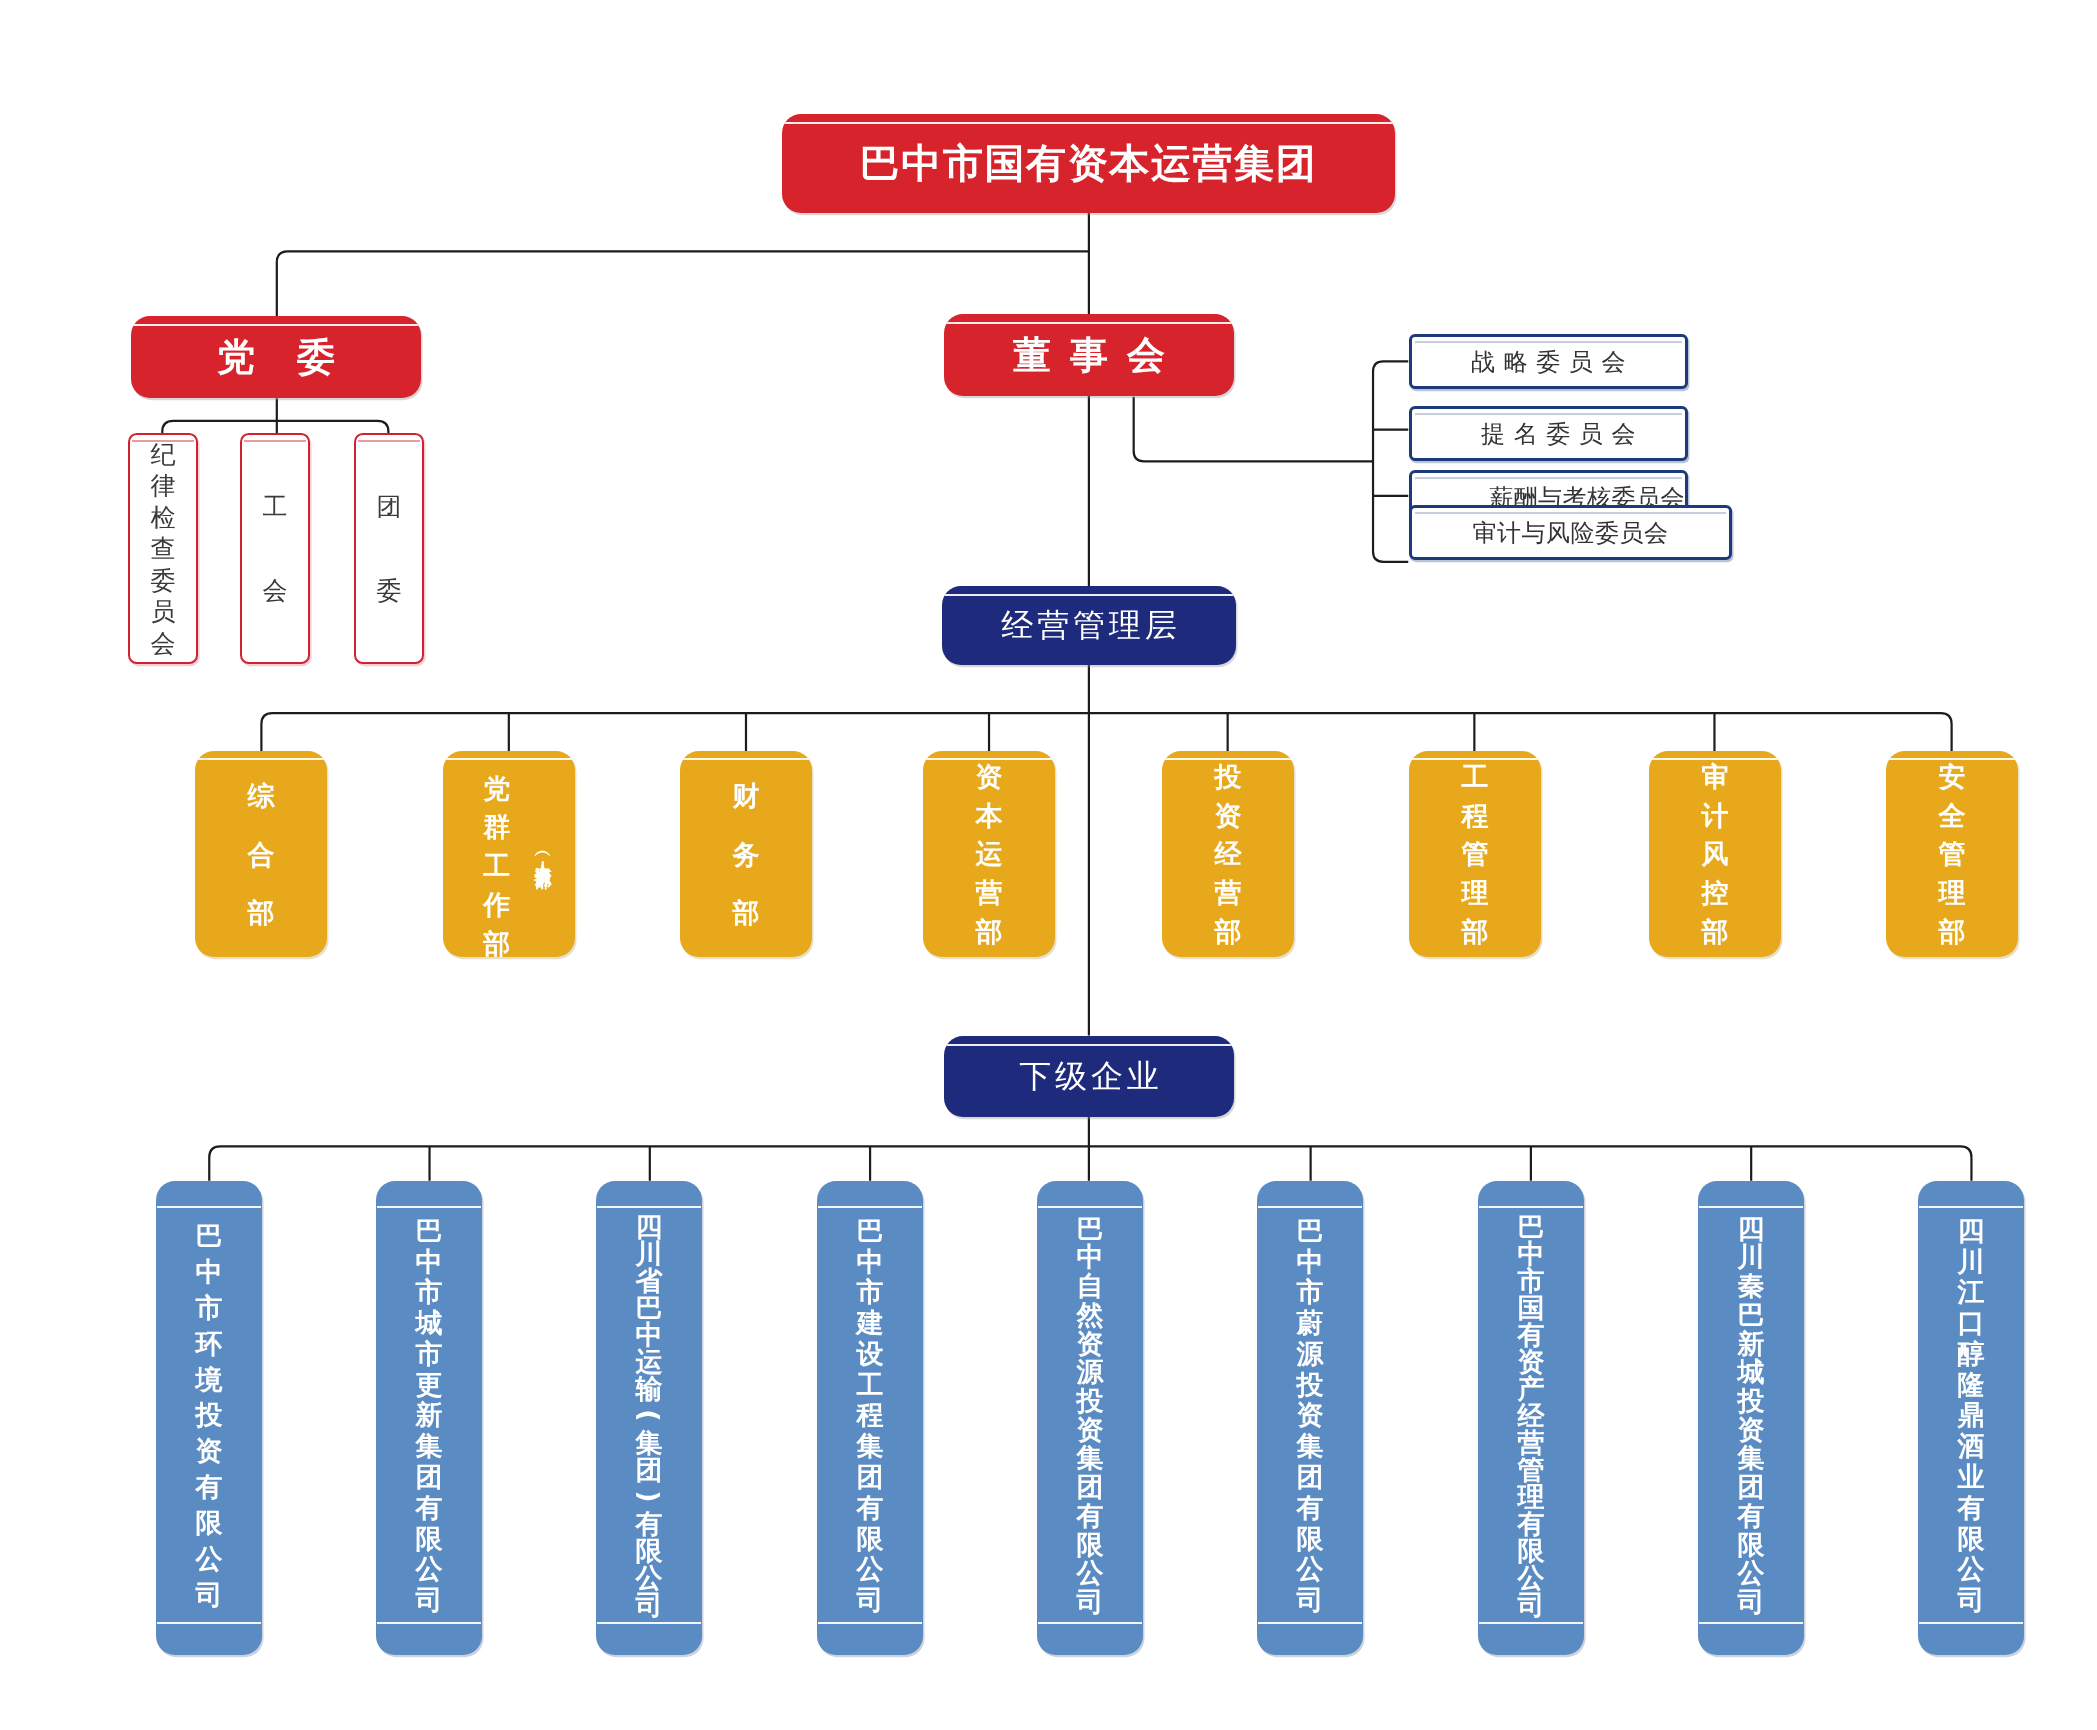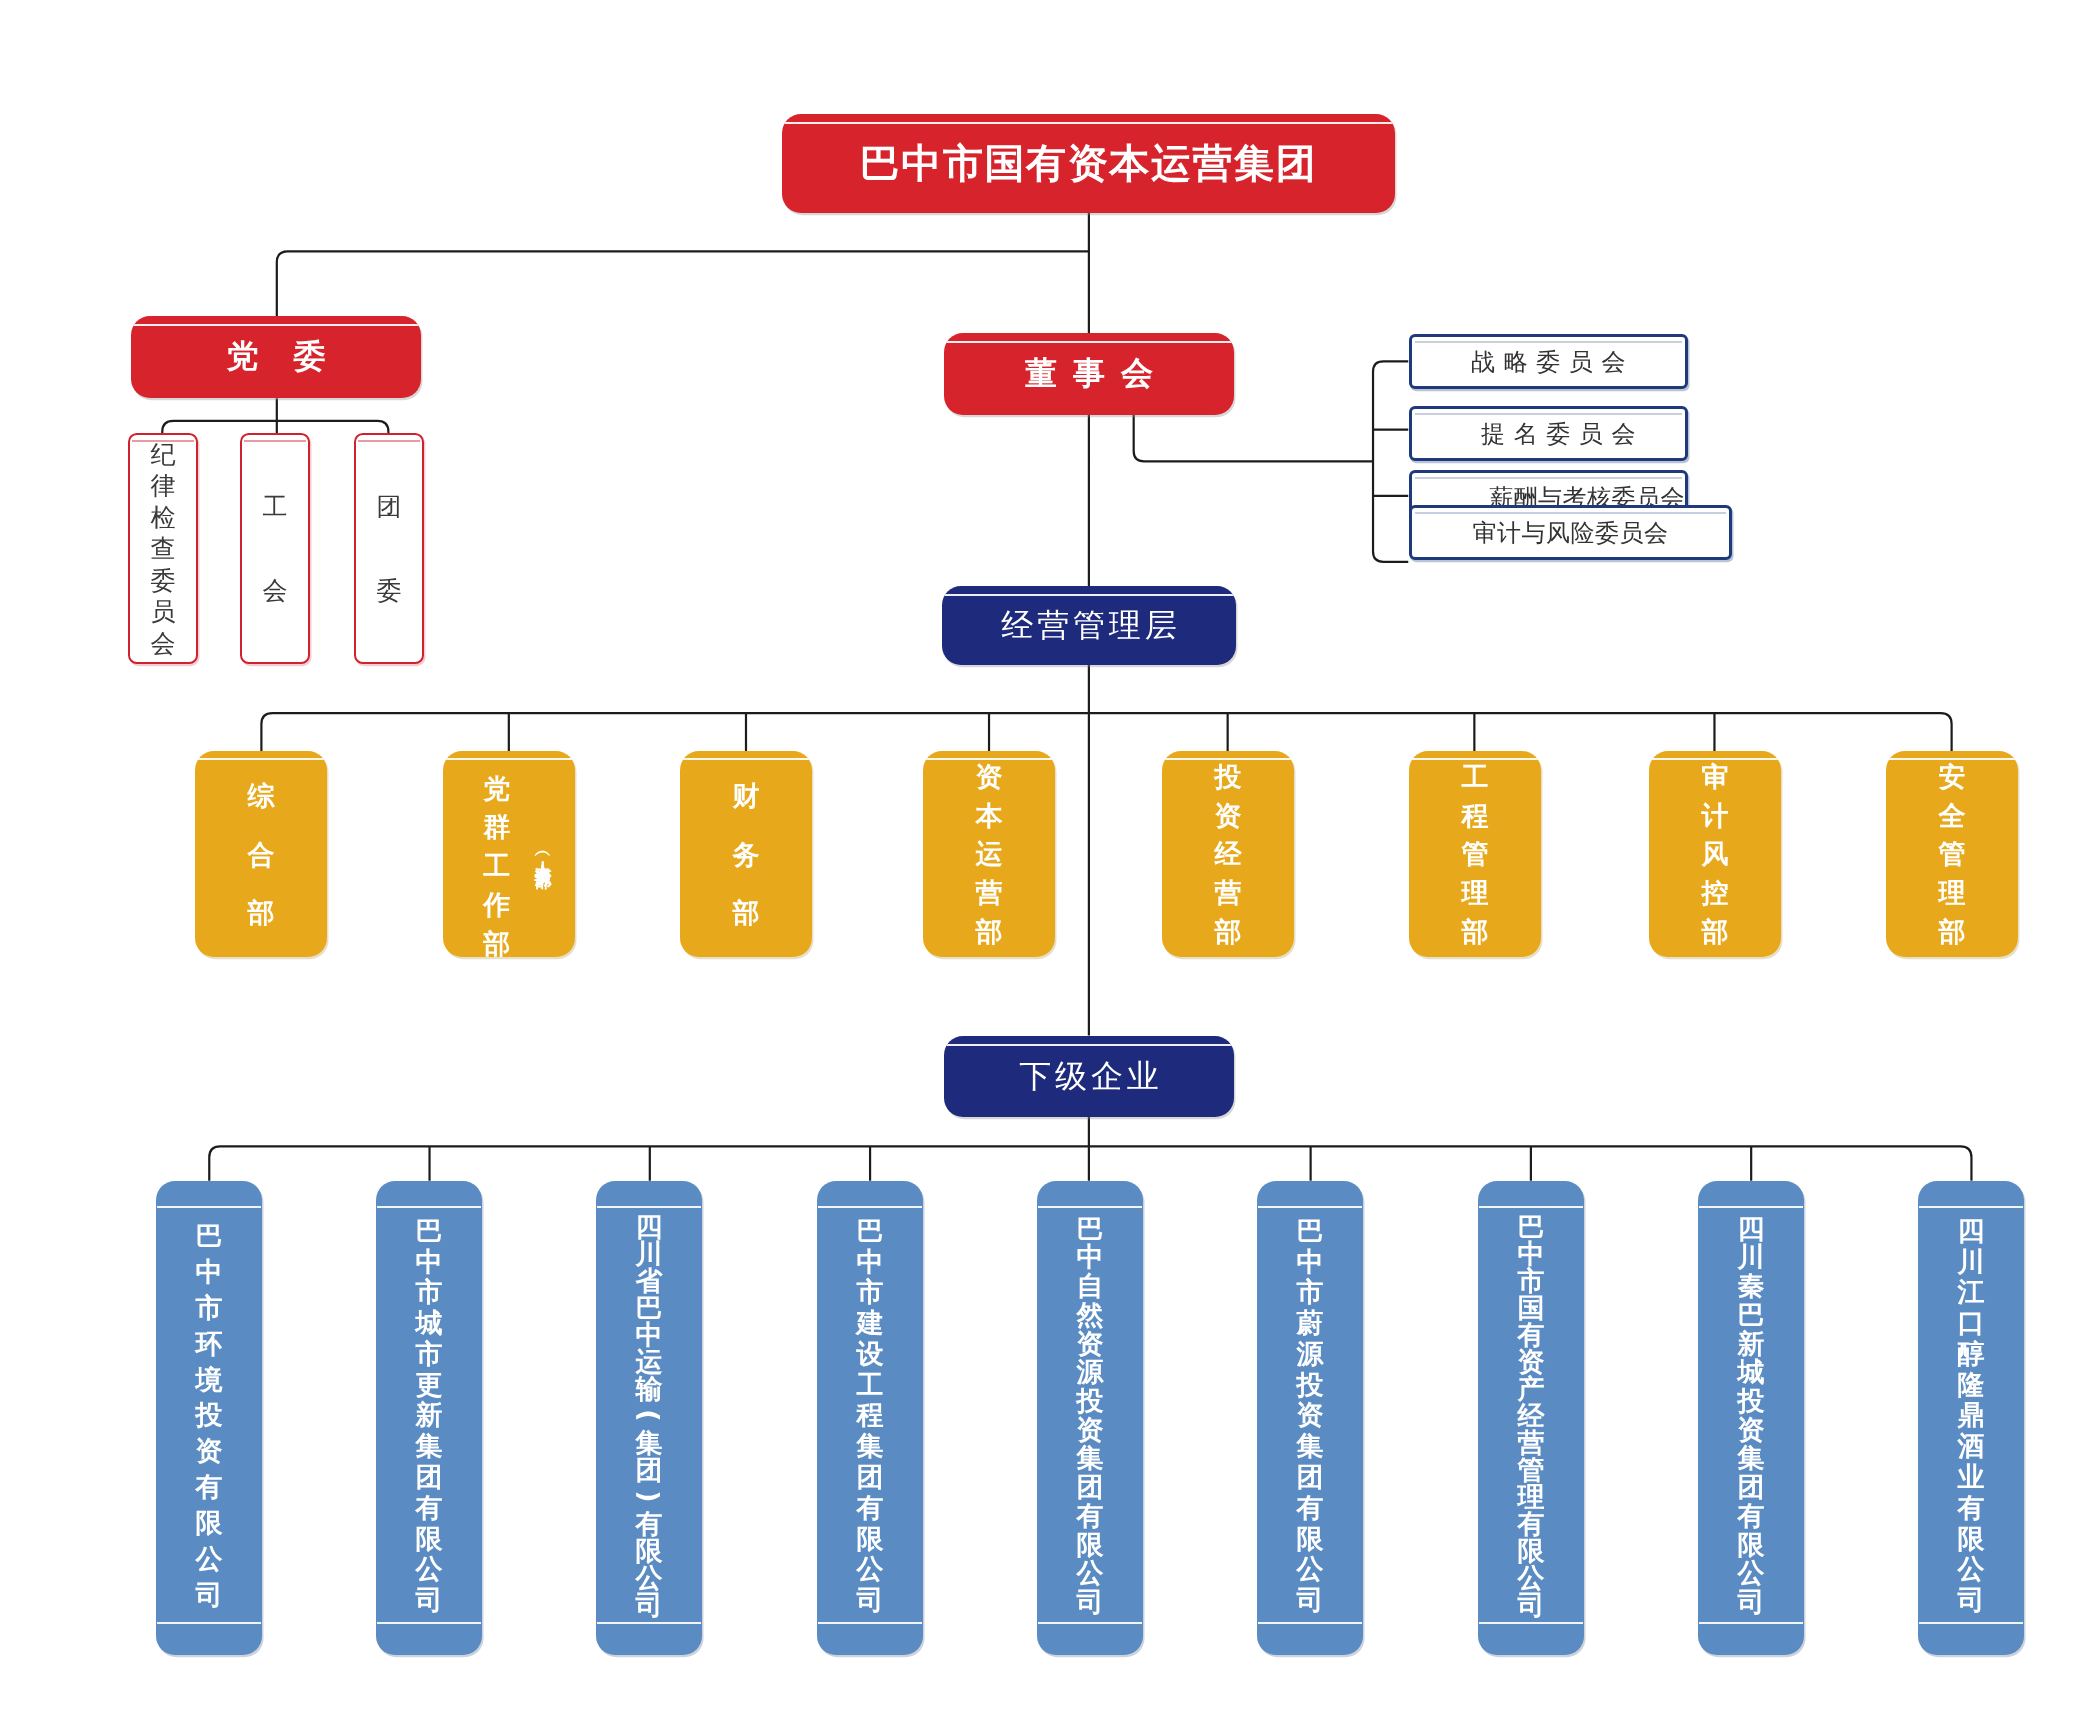--- a/index.html
+++ b/index.html
@@ -24,21 +24,21 @@
   .company::after{content:"";position:absolute;left:0.7px;right:0.7px;bottom:31px;height:2.2px;background:rgba(255,255,255,.92);}
 
   
   .outline-blue{background:#fff;border:3.7px solid #1e3a7c;border-radius:6px;box-shadow:1.5px 2.2px 0 rgba(30,58,124,.30);color:#333;}
   .outline-blue::before{content:"";position:absolute;left:2.9px;right:2.9px;top:4.4px;height:1.5px;background:rgba(30,58,124,.25);}
   .outline-red{background:#fff;border:2.9px solid #d0222e;border-radius:8.8px;box-shadow:1.5px 2.2px 0 rgba(208,34,46,.22);color:#3a3a3a;}
   .outline-red::before{content:"";position:absolute;left:2.2px;right:2.2px;top:5.1px;height:1.5px;background:rgba(208,34,46,.45);}
 
   
   .root-label{font-size:40px;font-weight:bold;letter-spacing:.04em;}
-  .h1-label{font-size:32px;font-weight:bold;}
+  .h1-label{font-size:38px;font-weight:bold;}
   .ls-wide{letter-spacing:1.1em;text-indent:1.1em;}
   .ls-mid{letter-spacing:.5em;text-indent:.5em;}
   .mgmt-label{font-size:32px;font-weight:normal;letter-spacing:.12em;text-indent:.12em;}
   .committee-label{font-size:24px;color:#333;letter-spacing:.02em;white-space:nowrap;}
 
   
   .vcol{display:flex;flex-direction:column;justify-content:space-evenly;align-items:center;height:100%;width:100%;}
   .vcol span{display:block;line-height:1;}
   .vcol span.rot{transform:rotate(90deg);}
   .child-text{font-size:25px;padding:10.3px 0;}
@@ -72,21 +72,21 @@
   </svg>
 
   <div class="node fill red capline" style="left:782px;top:114px;width:613px;height:99px;">
     <div class="root-label">巴中市国有资本运营集团</div>
   </div>
 
   <div class="node fill red capline" style="left:131px;top:316px;width:290px;height:82px;">
     <div class="h1-label ls-wide">党委</div>
   </div>
 
-  <div class="node fill red capline" style="left:944px;top:314px;width:290px;height:82px;margin-top:19px;">
+  <div class="node fill red capline" style="left:944px;top:314px;width:290px;height:82px;">
     <div class="h1-label ls-mid">董事会</div>
   </div>
 
   <div class="node outline-blue" style="left:1409px;top:334px;width:279px;height:55px;">
     <div class="committee-label">战 略 委 员 会</div>
   </div>
   <div class="node outline-blue" style="left:1409px;top:406px;width:279px;height:55px;padding-left:20px;">
     <div class="committee-label">提 名 委 员 会</div>
   </div>
   <div class="node outline-blue" style="left:1409px;top:470px;width:279px;height:55px;justify-content:flex-end;">

